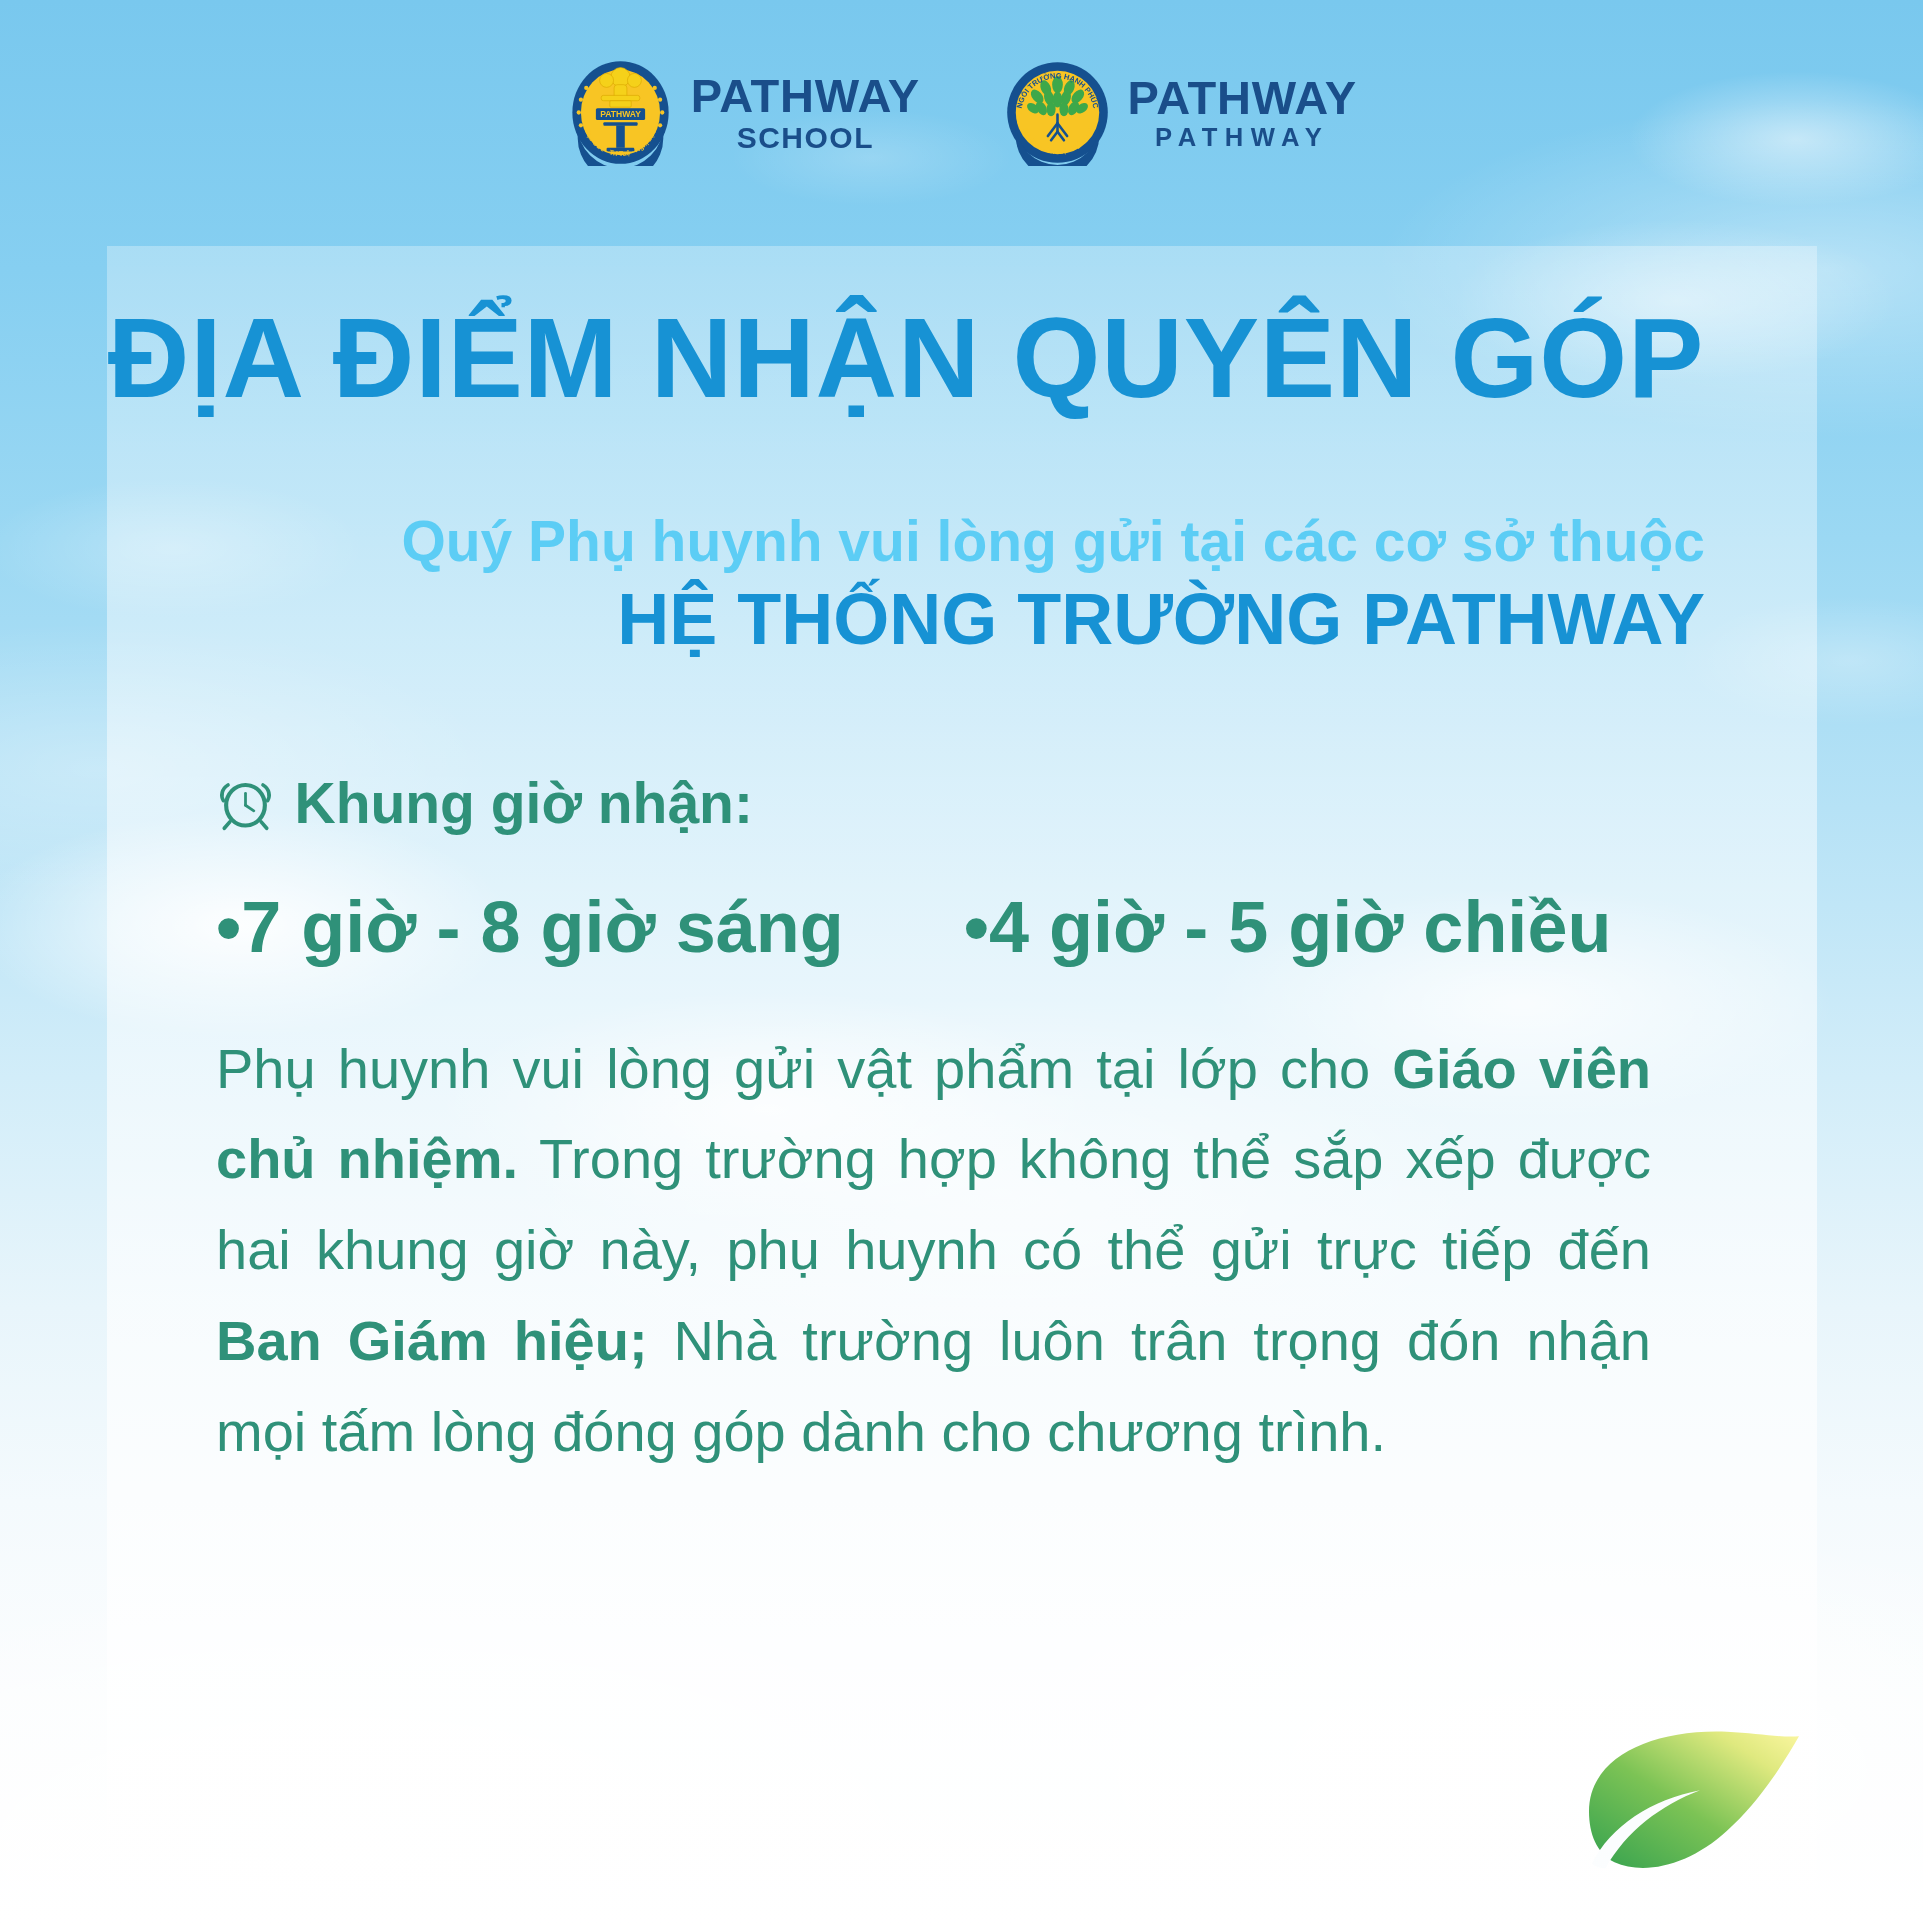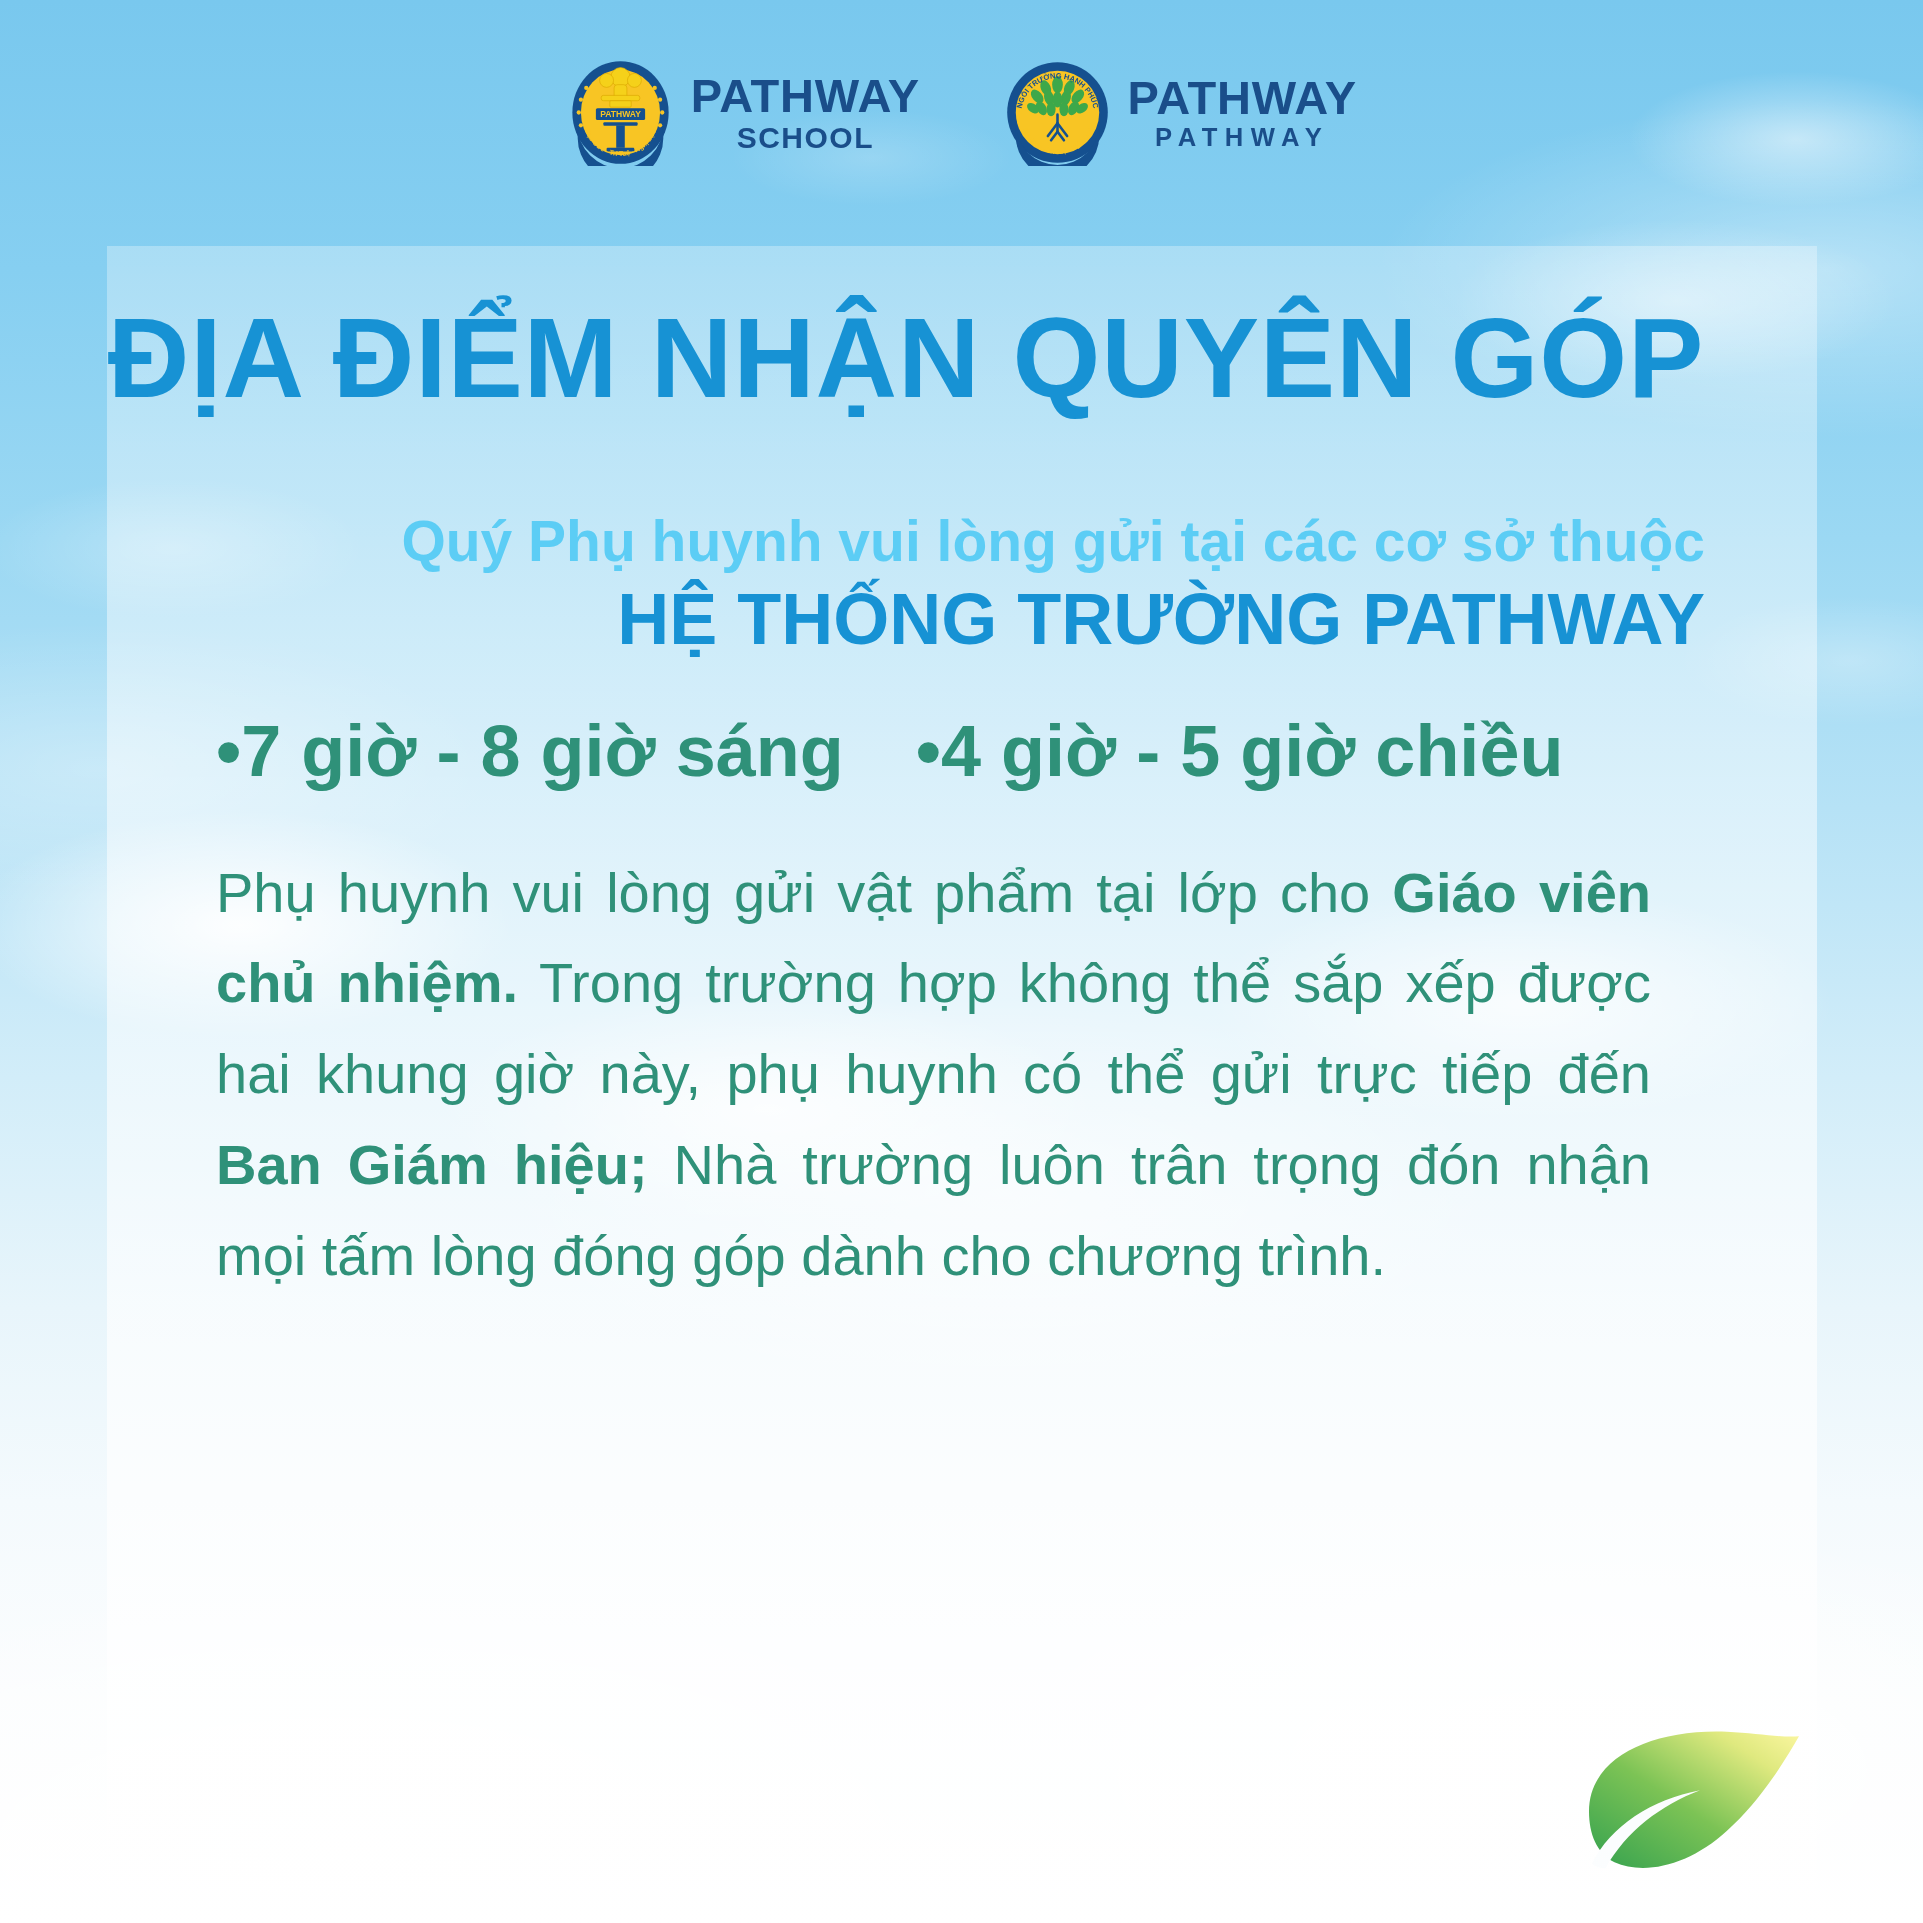--- a/index.html
+++ b/index.html
@@ -144,21 +144,21 @@
     font-size: 57px;
     font-weight: 700;
     color: #2f9179;
   }
   .alarm-icon { width: 59px; height: 59px; display: block; flex: none; }
 
   .slots {
     margin: 50px 0 0 109px;
     display: flex;
     align-items: center;
-    gap: 72px;
+    gap: 120px;
   }
   .slot {
     font-size: 72px;
     font-weight: 700;
     color: #2f9179;
     white-space: nowrap;
   }
   .slot .dot { font-size: 72px; }
 
   .para {
@@ -299,20 +299,36 @@
 
   <div class="content">
 
     <h1 class="title">ĐỊA ĐIỂM NHẬN QUYÊN GÓP</h1>
 
     <div class="subtitle-block">
       <div class="sub-line1">Quý Phụ huynh vui lòng gửi tại các cơ sở thuộc</div>
       <div class="sub-line2">HỆ THỐNG TRƯỜNG PATHWAY</div>
     </div>
 
+    <div class="hours-head">
+      <svg class="alarm-icon" viewBox="0 0 64 64">
+        <g stroke="#2f9179" stroke-width="4" fill="none" stroke-linecap="round">
+          <path d="M13 13 C6 17 5 25 8 30"></path>
+          <path d="M51 13 C58 17 59 25 56 30"></path>
+          <path d="M15 53 L9 60"></path>
+          <path d="M49 53 L55 60"></path>
+        </g>
+        <ellipse cx="32" cy="35" rx="21" ry="22" fill="none" stroke="#2f9179" stroke-width="4.5"></ellipse>
+        <g stroke="#2f9179" stroke-width="3" stroke-linecap="round">
+          <path d="M32 35 L32 22"></path>
+          <path d="M32 35 L41 41"></path>
+        </g>
+      </svg>
+      <span>Khung giờ nhận:</span>
+    </div>
 
     <div class="slots">
       <div class="slot">
         <span class="dot">•</span><span>7 giờ - 8 giờ sáng</span>
       </div>
       <div class="slot">
         <span class="dot">•</span><span>4 giờ - 5 giờ chiều</span>
       </div>
     </div>
 

